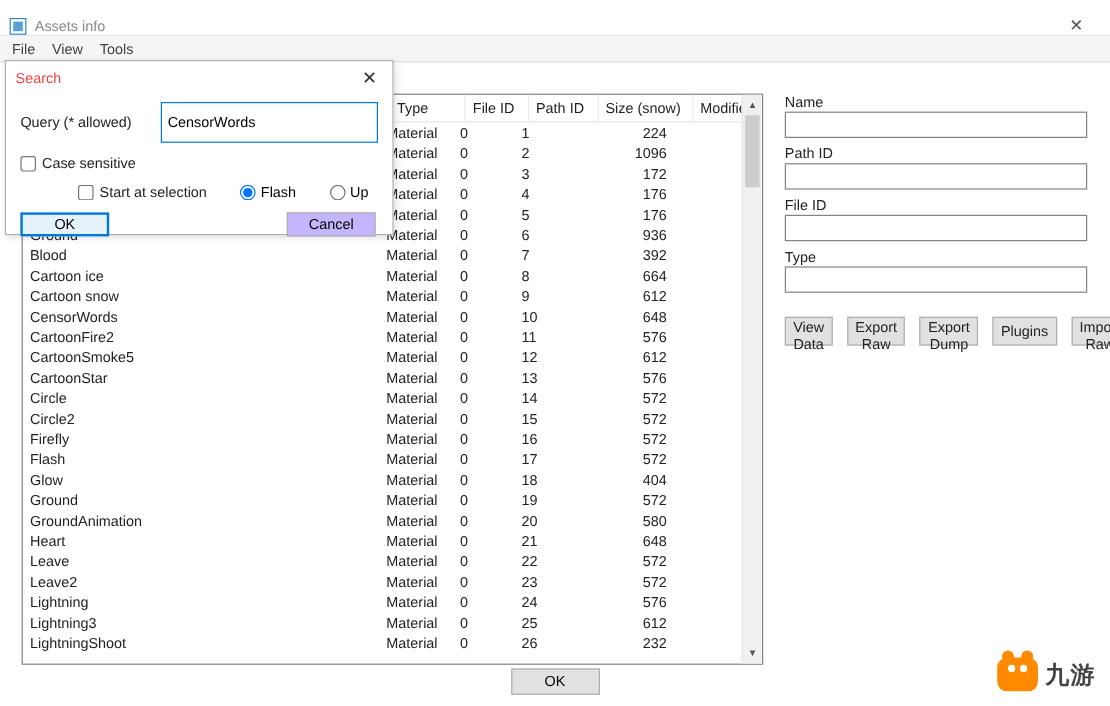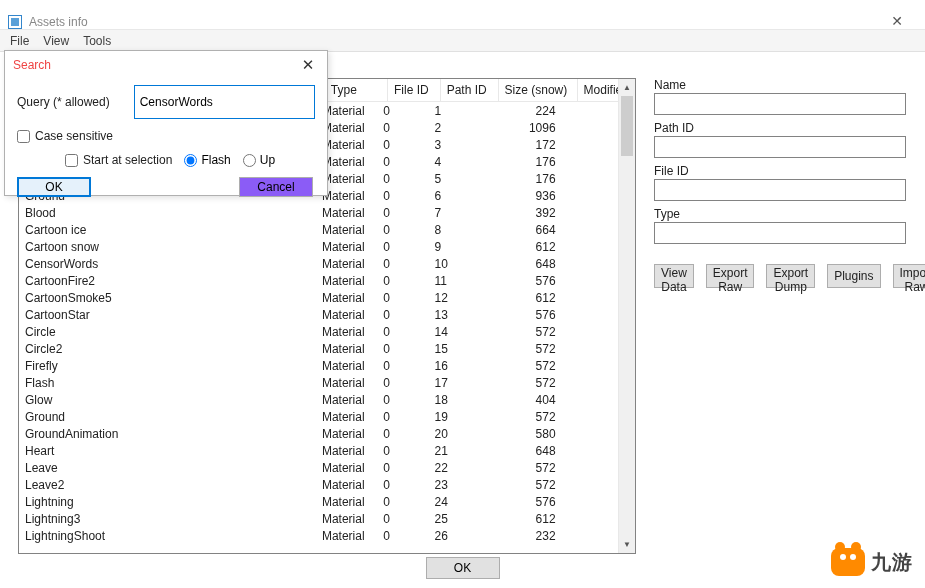--- a/index.html
+++ b/index.html
@@ -39,26 +39,26 @@
   .dlg { position: absolute; left: 4px; top: 50px; width: 324px; height: 146px; background: #fff; border: 1px solid #b0b0b0; box-shadow: 2px 2px 6px rgba(0,0,0,.12); }
   .dlg-title { height: 28px; display: flex; align-items: center; padding: 0 8px; }
   .dlg-title span:first-child { flex: 1; color: #ef4444; }
   .dlg-close { font-size: 15px; color: #333; width: 22px; text-align: center; }
   .dlg-body { padding: 4px 12px 8px; }
   .dlg-row { display: flex; align-items: center; gap: 24px; margin-top: 2px; }
   .dlg-row label { color: #222; }
   .dlg-row input[type=text] { flex: 1; height: 34px; border: 1px solid #0078d7; padding: 0 5px; outline: none; }
   .chk { display: flex; align-items: center; gap: 5px; margin-top: 10px; color: #222; }
   .chk input { width: 13px; height: 13px; margin: 0; }
-  .radio-row { display: flex; align-items: center; gap: 12px; margin-top: 10px; padding-left: 48px; }
+  .radio-row { display: flex; align-items: center; gap: 28px; margin-top: 10px; padding-left: 48px; }
   .radio-row .chk { margin-top: 0; }
   .radio-row .rad { display: flex; align-items: center; gap: 4px; }
   .radio-row .rad input { margin: 0; }
   .dlg-btns { display: flex; justify-content: space-between; margin-top: 10px; padding-right: 2px; }
-  .dlg-btns button { width: 74px; height: 20px; border: 1px solid #adadad; background: #8b5cf6; }
+  .dlg-btns button { width: 74px; height: 20px; border: 1px solid #adadad; background: #c4b5fd; }
   .dlg-btns .ok { border: 2px solid #0078d7; background: #e5f1fb; }
   .num-r { text-align: right; padding-right: 14px; }
   
   .wm { position: absolute; right: 12px; bottom: 12px; display: flex; align-items: center; gap: 6px; }
   .wm-ico { width: 34px; height: 28px; border-radius: 8px; background: #ff8a00; position: relative; }
   .wm-ico::before, .wm-ico::after { content: ""; position: absolute; width: 10px; height: 10px; background: #ff8a00; border-radius: 50%; top: -6px; }
   .wm-ico::before { left: 4px; }
   .wm-ico::after { right: 4px; }
   .wm-eyes { position: absolute; top: 6px; left: 0; right: 0; display: flex; justify-content: center; gap: 4px; }
   .wm-eyes i { width: 6px; height: 6px; background: #fff; border-radius: 50%; display: block; }

